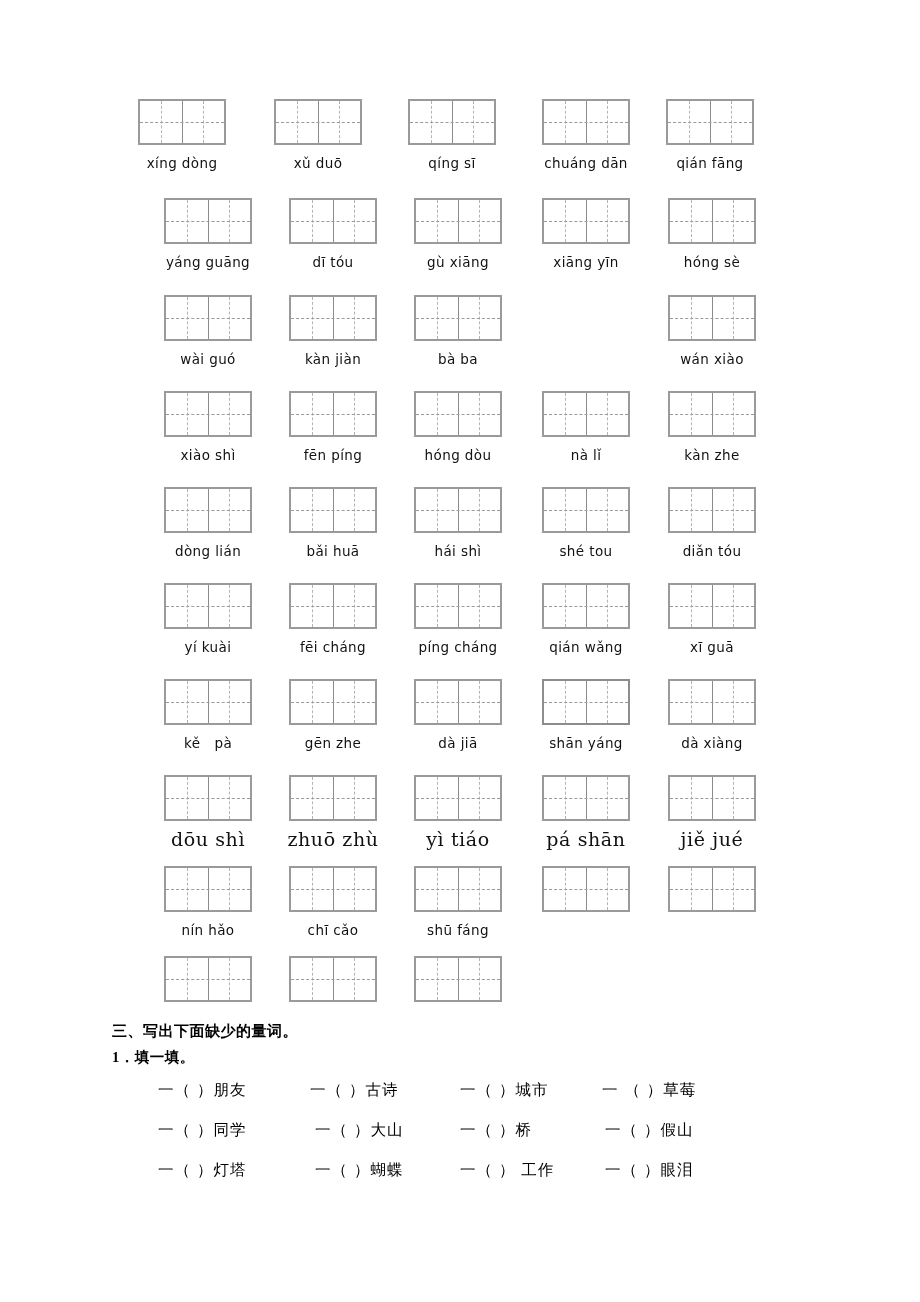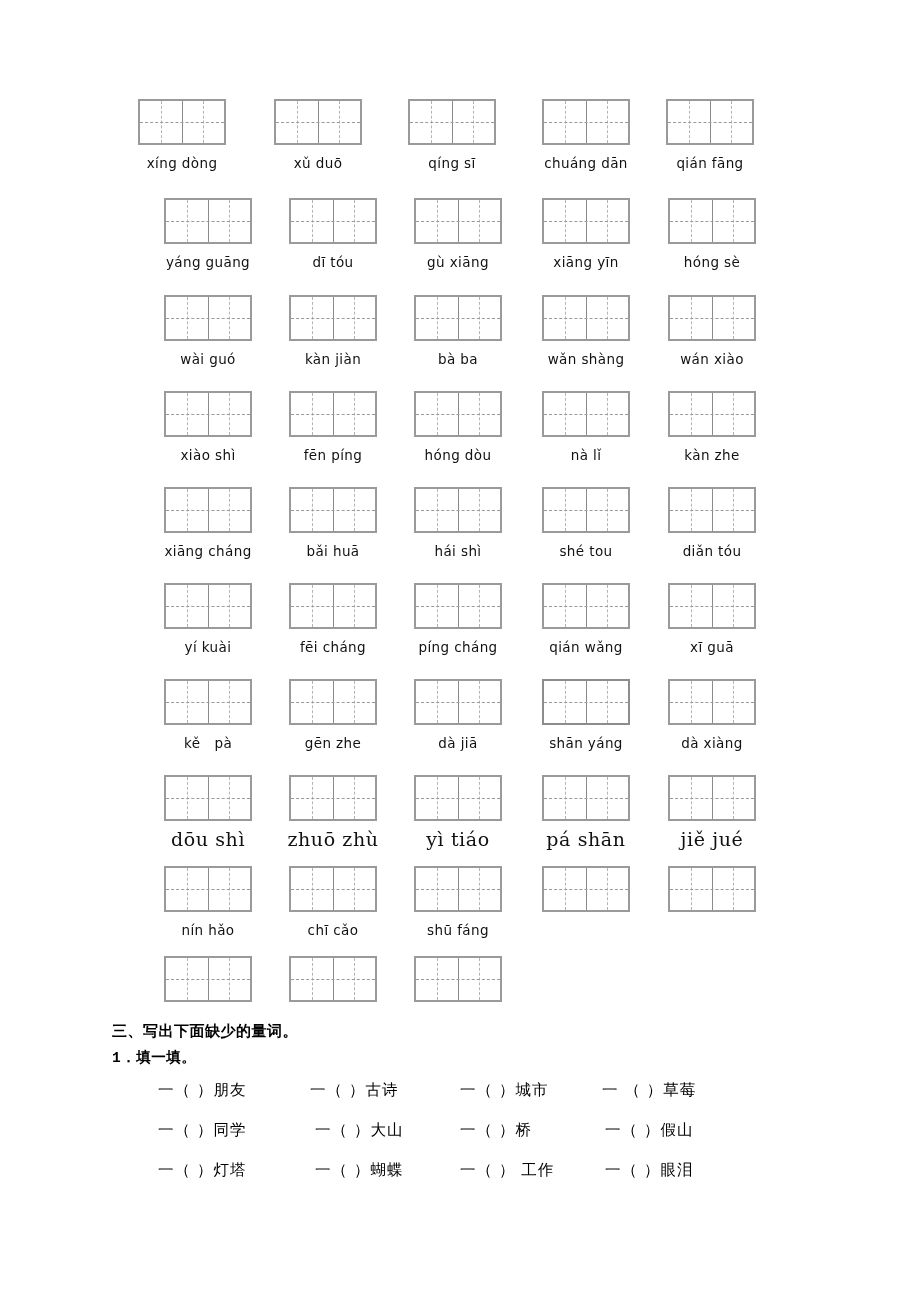--- a/index.html
+++ b/index.html
@@ -113,21 +113,21 @@
     font-family: "DejaVu Sans", sans-serif;
     font-size: 15px;
     font-weight: bold;
     letter-spacing: 0.5px;
     white-space: pre;
   }
   .mw-subheading {
     position: absolute;
     left: 112px;
     top: 26px;
-    font-family: Liberation Mono, monospace;
+    font-family: Liberation Serif, serif;
     font-size: 14.5px;
     font-weight: bold;
     letter-spacing: 0.5px;
     white-space: pre;
   }
 
   .mw-rows {
     position: absolute;
     left: 0;
     top: 56px;
@@ -272,97 +272,88 @@
       </div>
       <div class="pin-cell" style="left:383px;">
         <div class="tianzige">
             <div class="dash-v q1"></div>
             <div class="mid-v"></div>
             <div class="dash-v q2"></div>
             <div class="dash-h"></div>
           </div>
         <div class="pin-label">bà ba</div>
       </div>
+      <div class="pin-cell" style="left:637px;">
+        <div class="tianzige">
+            <div class="dash-v q1"></div>
+            <div class="mid-v"></div>
+            <div class="dash-v q2"></div>
+            <div class="dash-h"></div>
+          </div>
+        <div class="pin-label">wán xiào</div>
+      </div>
+    </div>
+
+    <div class="pin-row" style="height:96px;">
+      <div class="pin-cell" style="left:133px;">
+        <div class="tianzige">
+            <div class="dash-v q1"></div>
+            <div class="mid-v"></div>
+            <div class="dash-v q2"></div>
+            <div class="dash-h"></div>
+          </div>
+        <div class="pin-label">xiào shì</div>
+      </div>
+      <div class="pin-cell" style="left:258px;">
+        <div class="tianzige">
+            <div class="dash-v q1"></div>
+            <div class="mid-v"></div>
+            <div class="dash-v q2"></div>
+            <div class="dash-h"></div>
+          </div>
+        <div class="pin-label">fēn píng</div>
+      </div>
+      <div class="pin-cell" style="left:383px;">
+        <div class="tianzige">
+            <div class="dash-v q1"></div>
+            <div class="mid-v"></div>
+            <div class="dash-v q2"></div>
+            <div class="dash-h"></div>
+          </div>
+        <div class="pin-label">hóng dòu</div>
+      </div>
       <div class="pin-cell" style="left:511px;">
         <div class="tianzige">
             <div class="dash-v q1"></div>
             <div class="mid-v"></div>
             <div class="dash-v q2"></div>
             <div class="dash-h"></div>
           </div>
-        <div class="pin-label">wǎn shàng</div>
+        <div class="pin-label">nà lǐ</div>
       </div>
       <div class="pin-cell" style="left:637px;">
         <div class="tianzige">
             <div class="dash-v q1"></div>
             <div class="mid-v"></div>
             <div class="dash-v q2"></div>
             <div class="dash-h"></div>
           </div>
-        <div class="pin-label">wán xiào</div>
+        <div class="pin-label">kàn zhe</div>
       </div>
     </div>
 
     <div class="pin-row" style="height:96px;">
       <div class="pin-cell" style="left:133px;">
         <div class="tianzige">
             <div class="dash-v q1"></div>
             <div class="mid-v"></div>
             <div class="dash-v q2"></div>
             <div class="dash-h"></div>
           </div>
-        <div class="pin-label">xiào shì</div>
-      </div>
-      <div class="pin-cell" style="left:258px;">
-        <div class="tianzige">
-            <div class="dash-v q1"></div>
-            <div class="mid-v"></div>
-            <div class="dash-v q2"></div>
-            <div class="dash-h"></div>
-          </div>
-        <div class="pin-label">fēn píng</div>
-      </div>
-      <div class="pin-cell" style="left:383px;">
-        <div class="tianzige">
-            <div class="dash-v q1"></div>
-            <div class="mid-v"></div>
-            <div class="dash-v q2"></div>
-            <div class="dash-h"></div>
-          </div>
-        <div class="pin-label">hóng dòu</div>
-      </div>
-      <div class="pin-cell" style="left:511px;">
-        <div class="tianzige">
-            <div class="dash-v q1"></div>
-            <div class="mid-v"></div>
-            <div class="dash-v q2"></div>
-            <div class="dash-h"></div>
-          </div>
-        <div class="pin-label">nà lǐ</div>
-      </div>
-      <div class="pin-cell" style="left:637px;">
-        <div class="tianzige">
-            <div class="dash-v q1"></div>
-            <div class="mid-v"></div>
-            <div class="dash-v q2"></div>
-            <div class="dash-h"></div>
-          </div>
-        <div class="pin-label">kàn zhe</div>
-      </div>
-    </div>
-
-    <div class="pin-row" style="height:96px;">
-      <div class="pin-cell" style="left:133px;">
-        <div class="tianzige">
-            <div class="dash-v q1"></div>
-            <div class="mid-v"></div>
-            <div class="dash-v q2"></div>
-            <div class="dash-h"></div>
-          </div>
-        <div class="pin-label">xiāng cháng</div>
+        <div class="pin-label">dòng lián</div>
       </div>
       <div class="pin-cell" style="left:258px;">
         <div class="tianzige">
             <div class="dash-v q1"></div>
             <div class="mid-v"></div>
             <div class="dash-v q2"></div>
             <div class="dash-h"></div>
           </div>
         <div class="pin-label">bǎi huā</div>
       </div>

